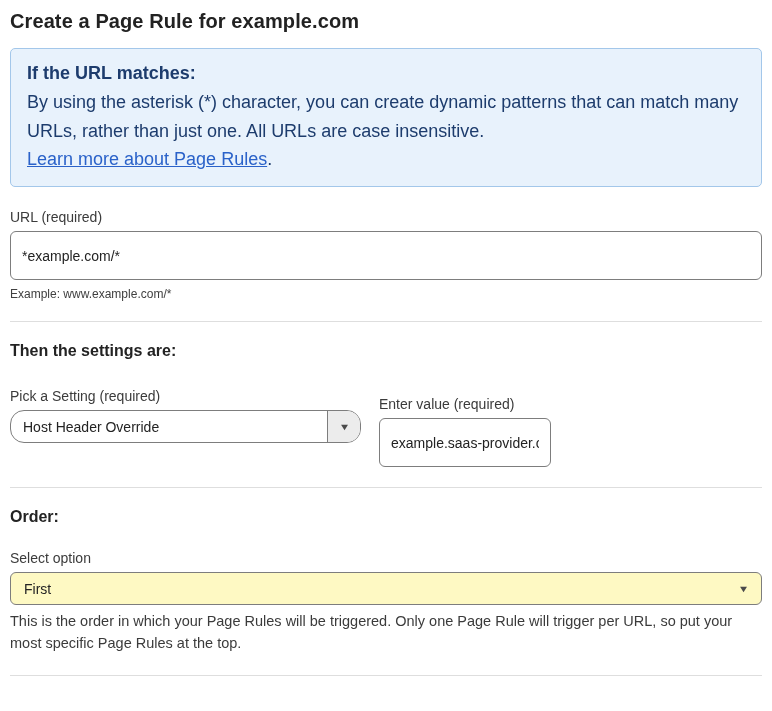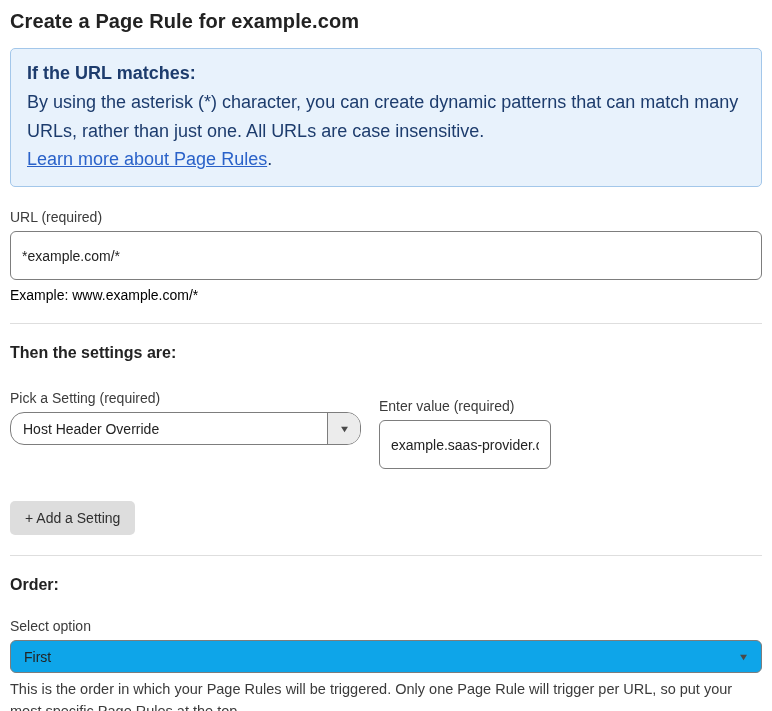--- a/index.html
+++ b/index.html
@@ -25,21 +25,21 @@
     padding: 10px 16px 12px 16px;
     color: #1d3c6d;
     font-size: 18px;
     line-height: 1.6;
   }
   .info-heading { font-weight: 700; }
   .info-body { }
   .info-link { color: #2a62c9; text-decoration: underline; cursor: pointer; }
 
   .field-label { font-size: 14px; color: #3b3b3b; margin-bottom: 6px; display: block; }
-  .helper-text { font-size: 14px; color: #000000; margin-top: 7px; }
+  .helper-text { font-size: 12px; color: #404040; margin-top: 7px; }
 
   .text-input {
     height: 49px;
     border: 1px solid #7d7d7d;
     border-radius: 6px;
     padding: 0 11px;
     font-size: 14px;
     color: #232323;
     font-family: "Liberation Sans", sans-serif;
     background: #fff;
@@ -84,21 +84,21 @@
   .btn-gray { background: #dddddd; color: #2f2f2f; }
   .add-setting-btn { margin-top: 32px; }
 
   .order-label { margin-top: 24px; }
 
   .select {
     width: 100%;
     height: 33px;
     border: 1px solid #7d7d7d;
     border-radius: 6px;
-    background: #0ea5e9;
+    background: #fef9c3;
     display: flex; align-items: center; justify-content: space-between;
     padding: 0 13px;
     font-size: 14px; color: #232323;
     cursor: pointer;
   }
 
   .order-helper { font-size: 14.5px; color: #3b3b3b; line-height: 1.5; margin-top: 6px; }
 </style>
 </head>
 <body>
@@ -132,21 +132,20 @@
             <span class="arrow-glyph">▼</span>
           </span>
       </div>
     </div>
     <div class="value-col">
       <label class="field-label">Enter value (required)</label>
       <input class="text-input value-input" type="text" value="example.saas-provider.com" style="">
     </div>
   </div>
 
-  <button class="btn btn-gray add-setting-btn">+ Add a Setting</button>
 
   <hr class="divider">
 
   <h2 class="section-heading">Order:</h2>
 
   <label class="field-label order-label">Select option</label>
   <div class="select">
     <span>First</span>
     <span class="arrow-glyph">▼</span>
   </div>

